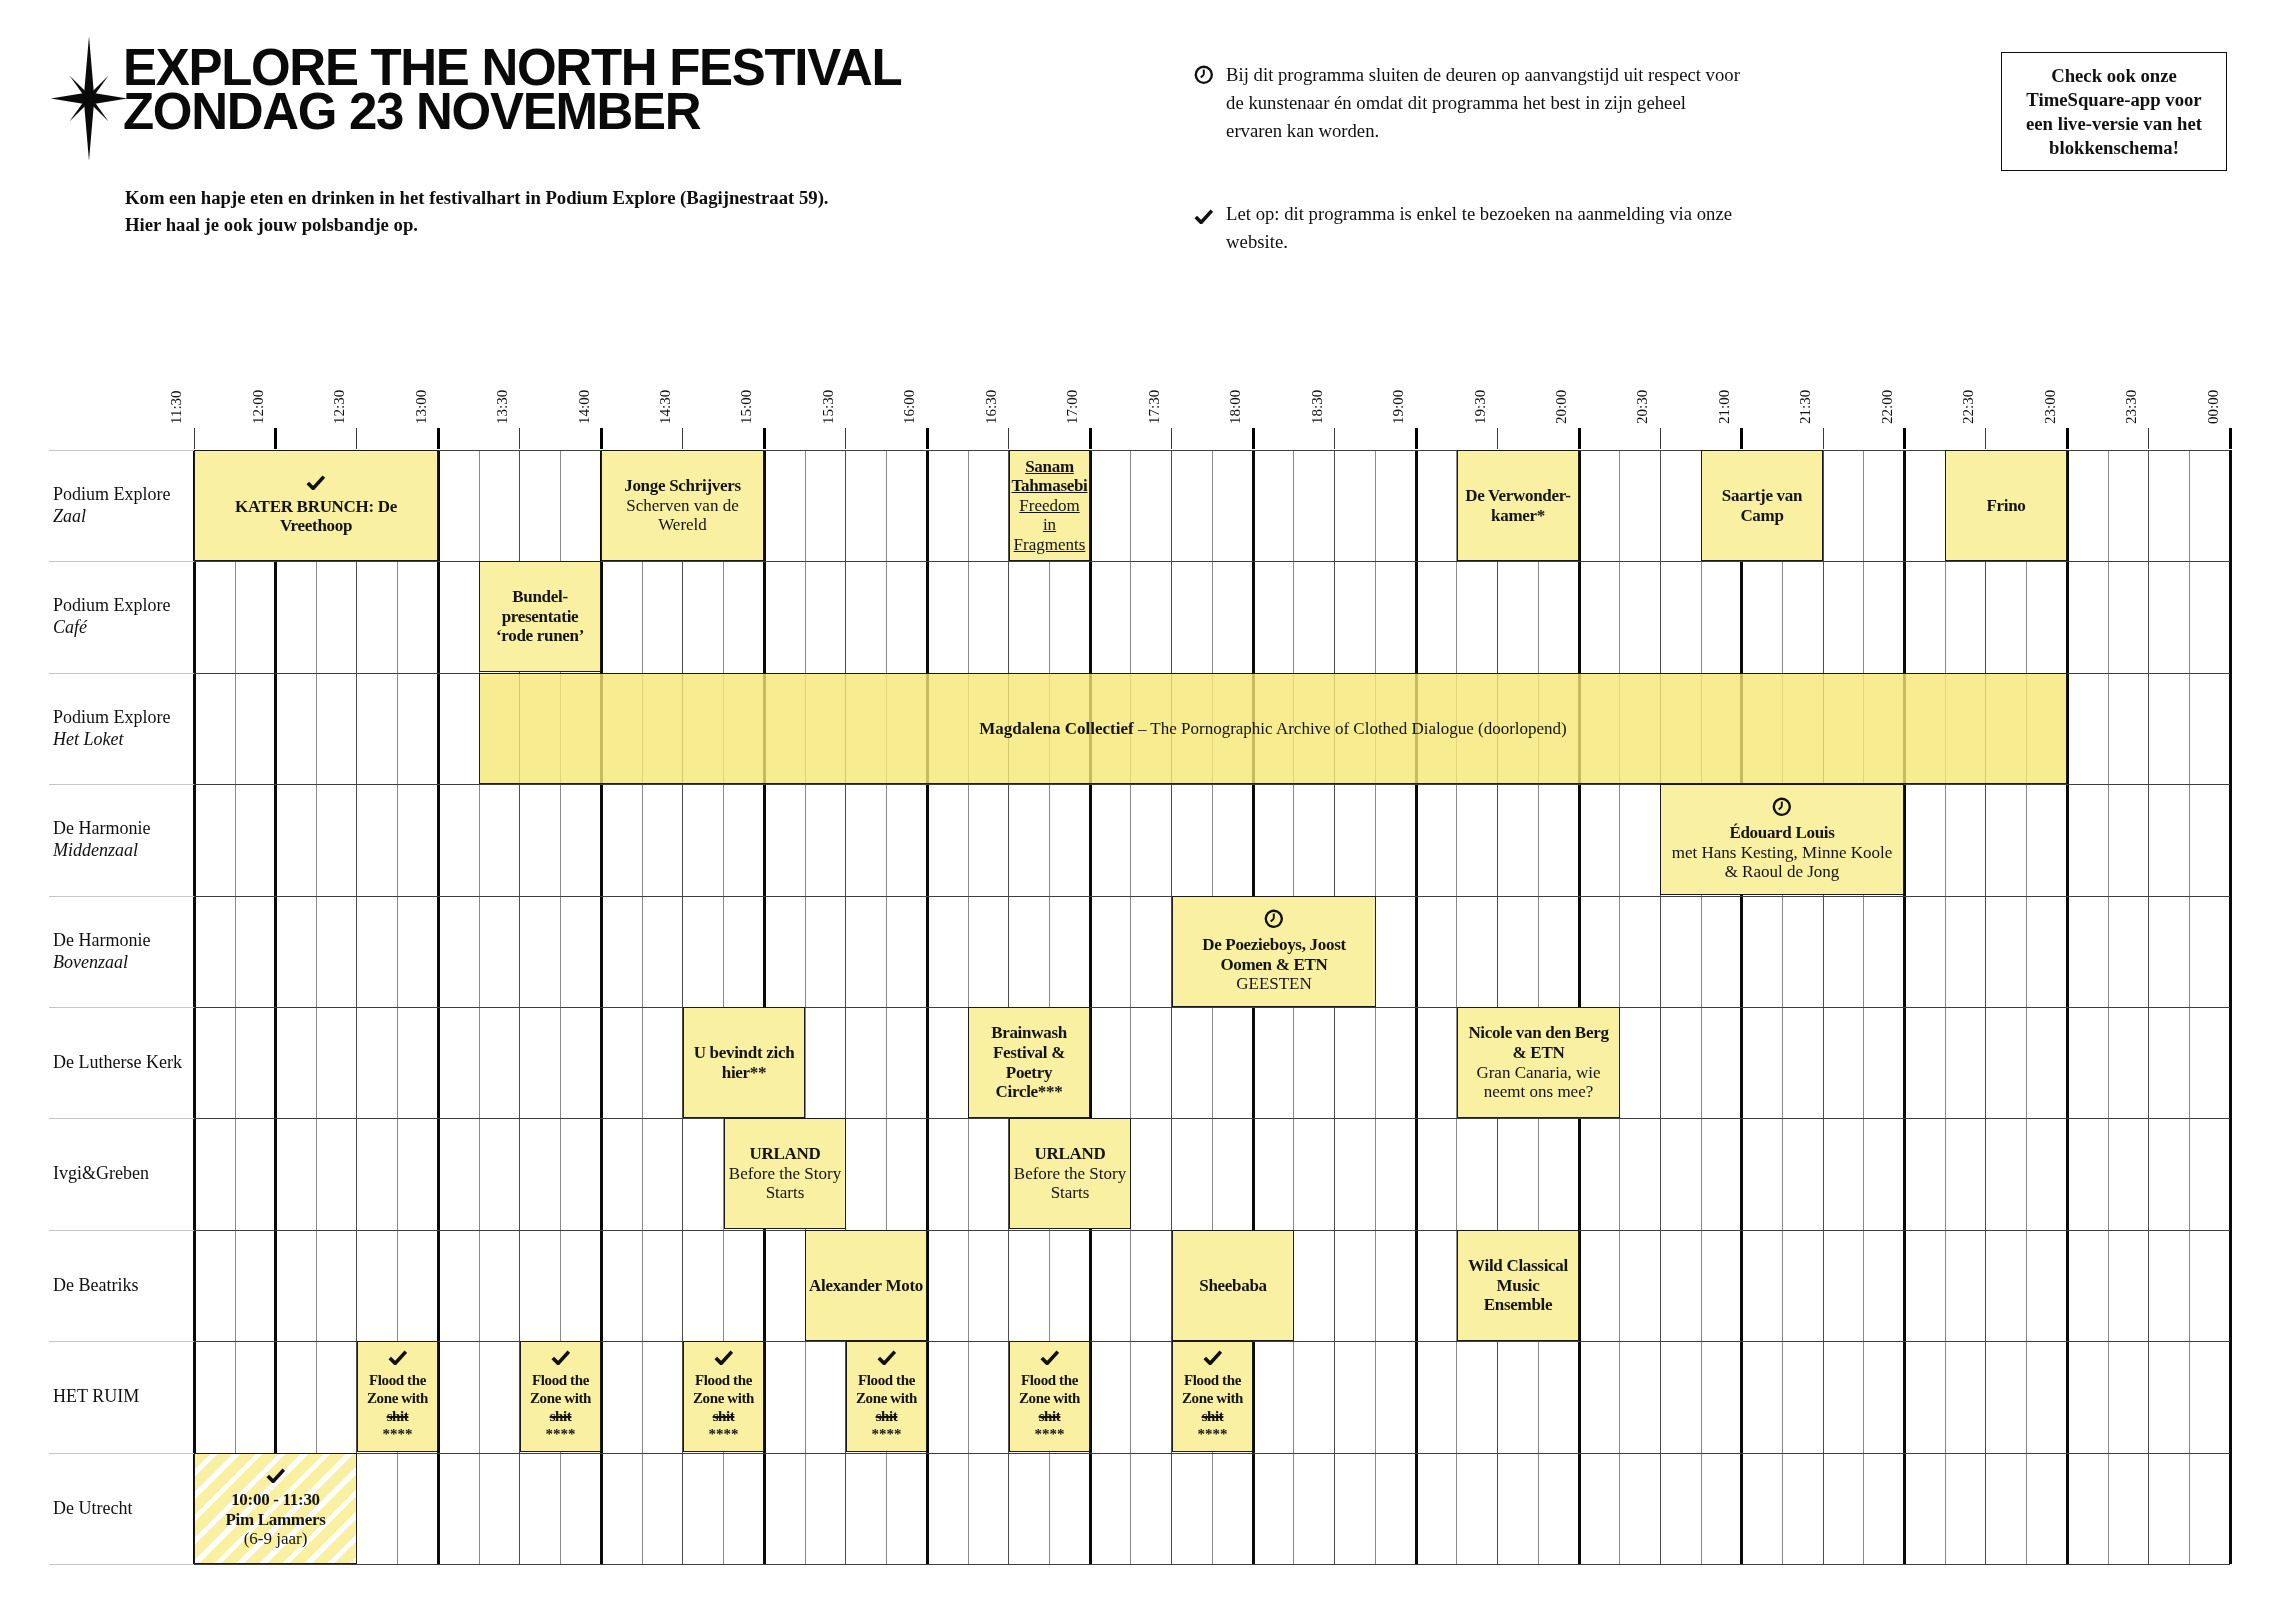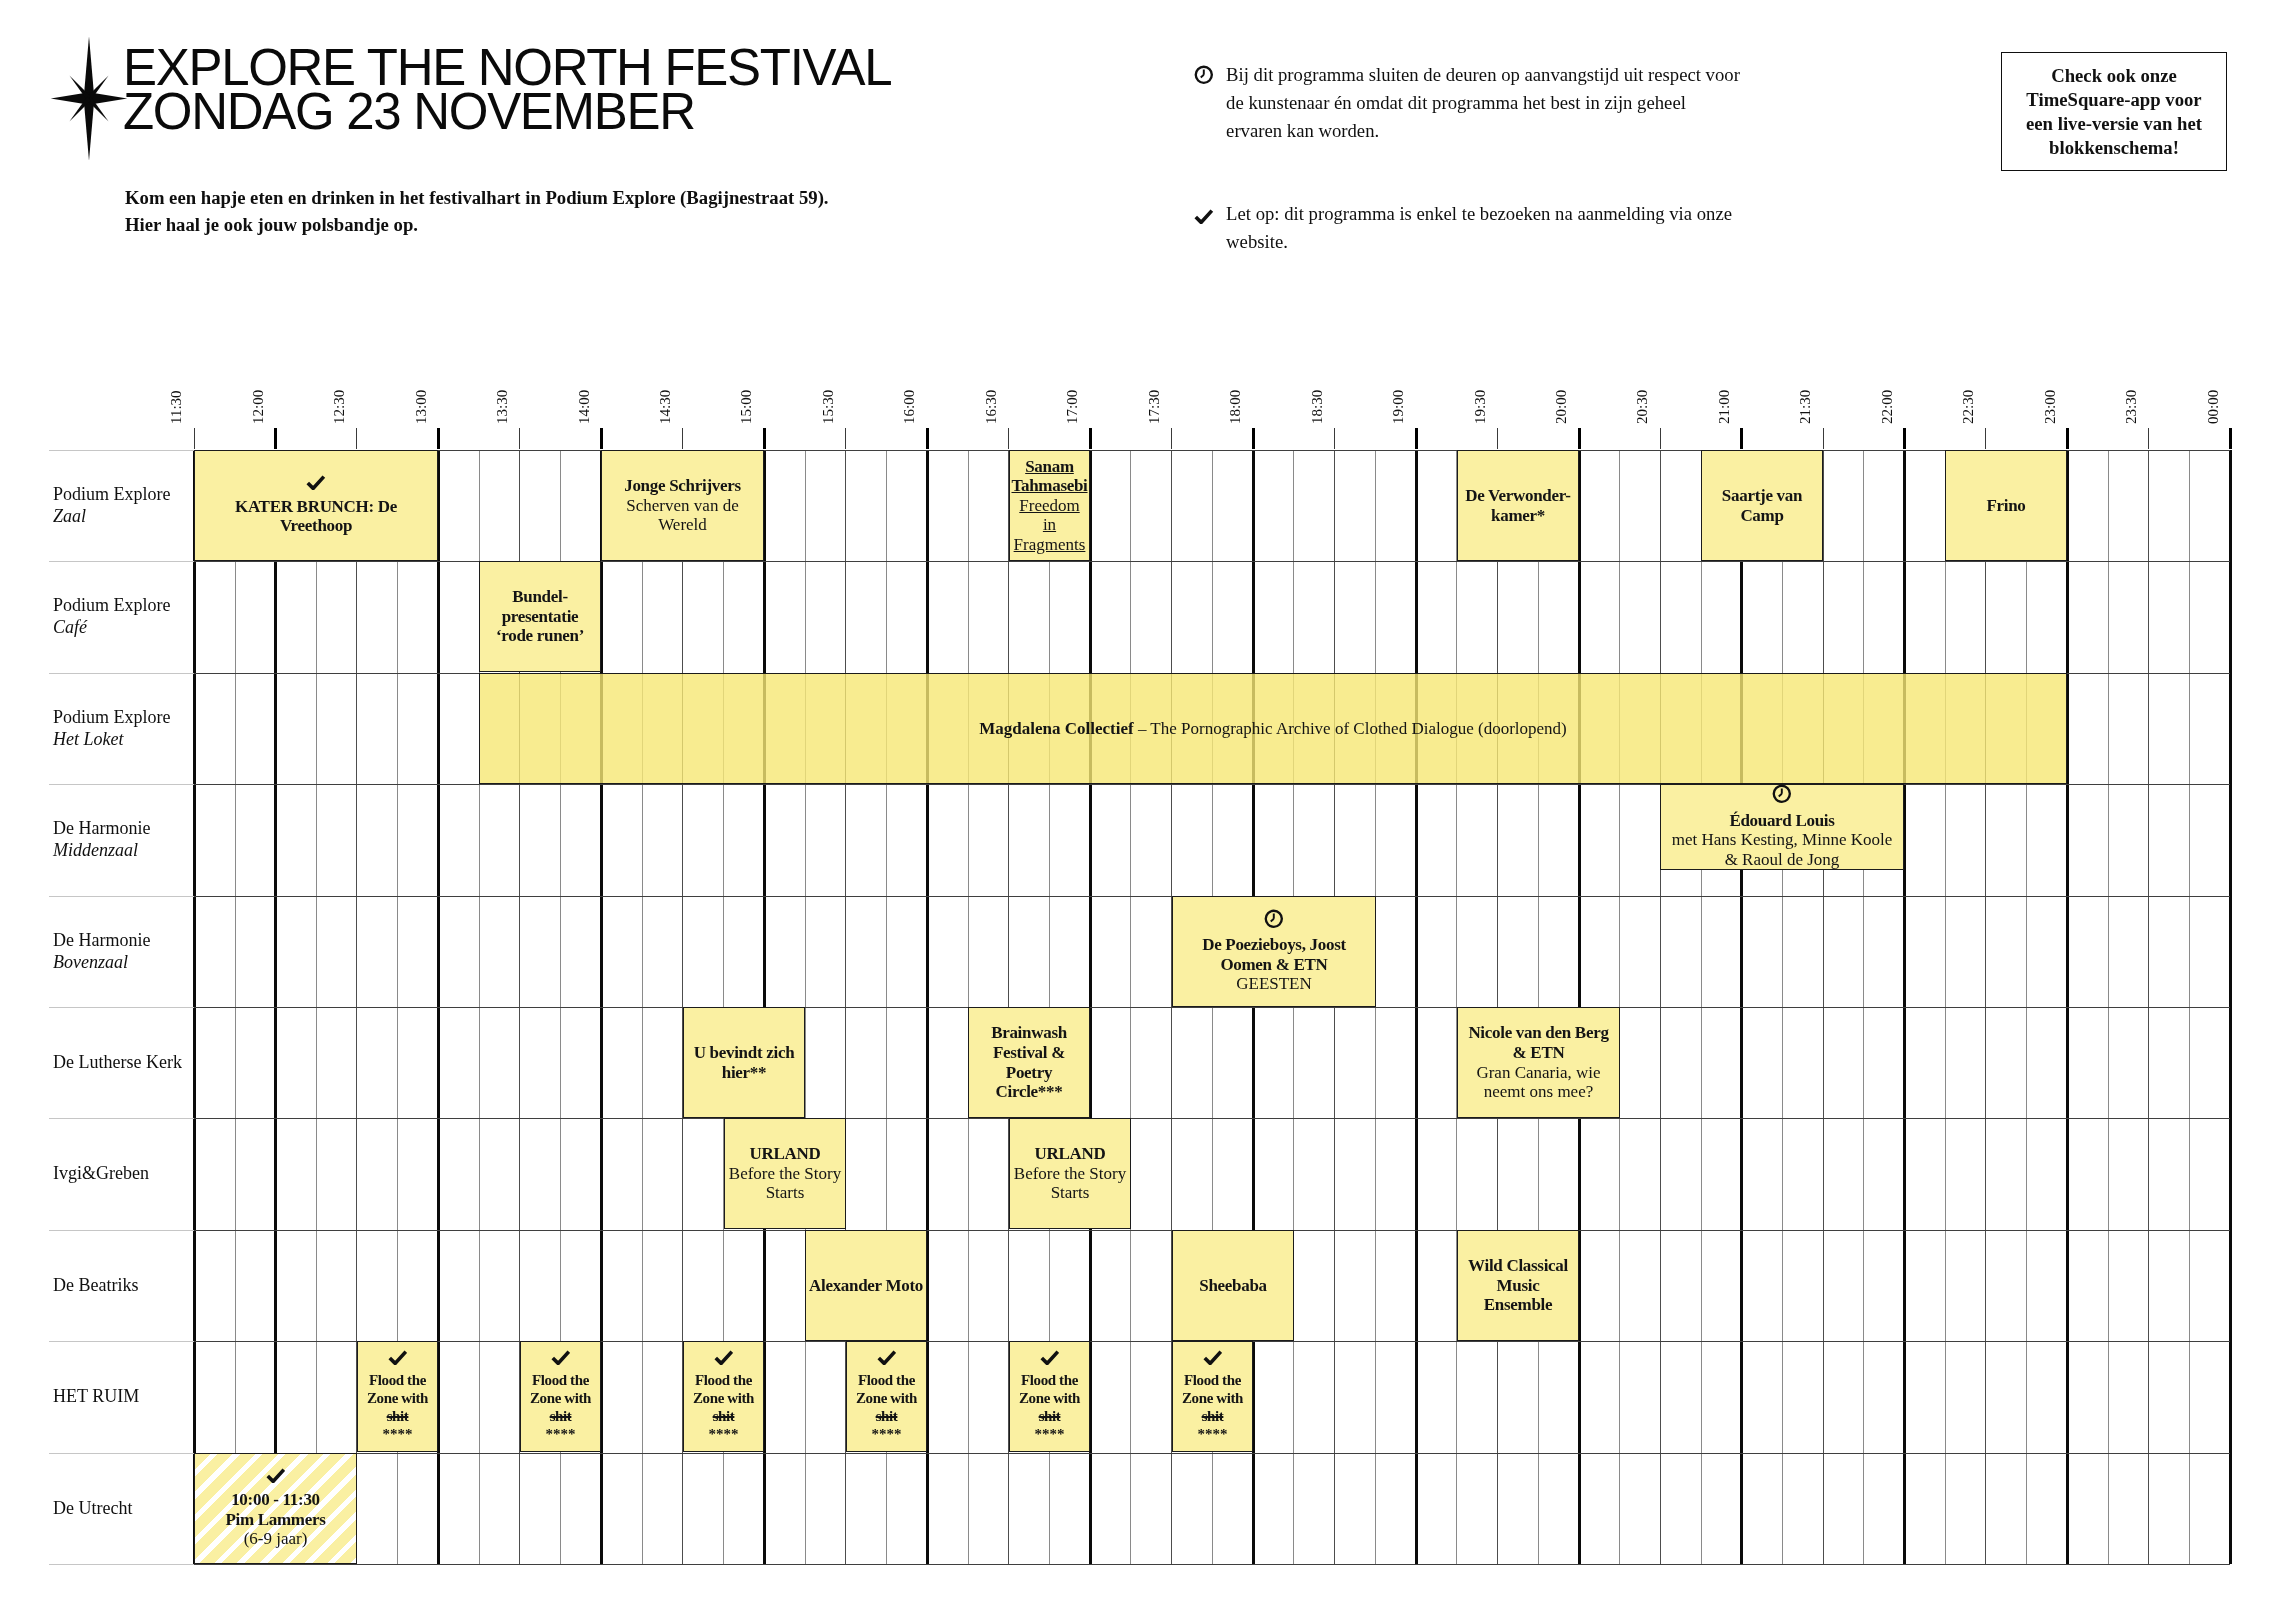--- a/index.html
+++ b/index.html
@@ -1,21 +1,21 @@
 <!DOCTYPE html>
 <html style="--yellow: #faf0a2;font-size:14.3px"><head>
 <meta charset="utf-8">
 <style>
   html,body{margin:0;padding:0;background:#fff;}
   .page{position:relative;width:2281px;height:1618px;background:#ffffff;overflow:hidden;
         font-family:"Liberation Serif",serif;color:#111;}
   
   .logo{position:absolute;left:49px;top:36px;}
   .title{position:absolute;left:123px;top:46px;font-family:"Liberation Sans",sans-serif;
-         font-weight:400;font-size:51px;line-height:44px;letter-spacing:-1.3px;color:#0a0a0a;
+         font-weight:700;font-size:51px;line-height:44px;letter-spacing:-1.3px;color:#0a0a0a;
          text-transform:uppercase;}
   .subt{position:absolute;left:125px;top:184px;font-weight:700;font-size:18.7px;line-height:27px;color:#0f0f0f;}
   .note{position:absolute;display:flex;gap:12.5px;width:552px;font-size:18.7px;line-height:28px;color:#101010;}
   .note .nicon{flex:0 0 auto;margin-top:3.6px;}
   .appbox{position:absolute;left:2001px;top:52px;width:226px;height:119px;border:1.8px solid #0f0f0f;
           box-sizing:border-box;display:flex;align-items:center;justify-content:center;text-align:center;
           font-weight:700;font-size:18.7px;line-height:24px;padding:3.6px 9px;}
   
   #schedule{position:absolute;left:0;top:0;width:2281px;height:1618px;}
   .hl{position:absolute;height:0.9px;}
@@ -263,21 +263,21 @@
         <div>Podium Explore</div>
         <div class="room">Het Loket</div>
       </div>
       <div class="blk translucent" style="left: 479px; top: 673px; width: 1588px; height: 111px;">
         <div class="iln"><span class="b">Magdalena Collectief</span><span> – The Pornographic Archive of Clothed Dialogue (doorlopend)</span></div>
       </div>
       <div class="ven" style="top: 784px; height: 111px;">
         <div>De Harmonie</div>
         <div class="room">Middenzaal</div>
       </div>
-      <div class="blk" style="left: 1660px; top: 784px; width: 244px; height: 86px;">
+      <div class="blk" style="left: 1660px; top: 784px; width: 244px; height: 111px;">
         <span class="bicon"><svg width="19.6" height="19.6" viewBox="0 0 20 20">
             <circle cx="10" cy="10" r="8.2" fill="none" stroke="#111" stroke-width="2.4"></circle>
             <path d="M10 10 L10 4.6 M10 10 L6.9 12.7" stroke="#111" stroke-width="2" fill="none"></path>
           </svg></span>
         <div class="ttl"><span>Édouard Louis</span></div>
         <div class="sub">met Hans Kesting, Minne Koole &amp; Raoul de Jong</div>
       </div>
       <div class="ven" style="top: 896px; height: 111px;">
         <div>De Harmonie</div>
         <div class="room">Bovenzaal</div>

